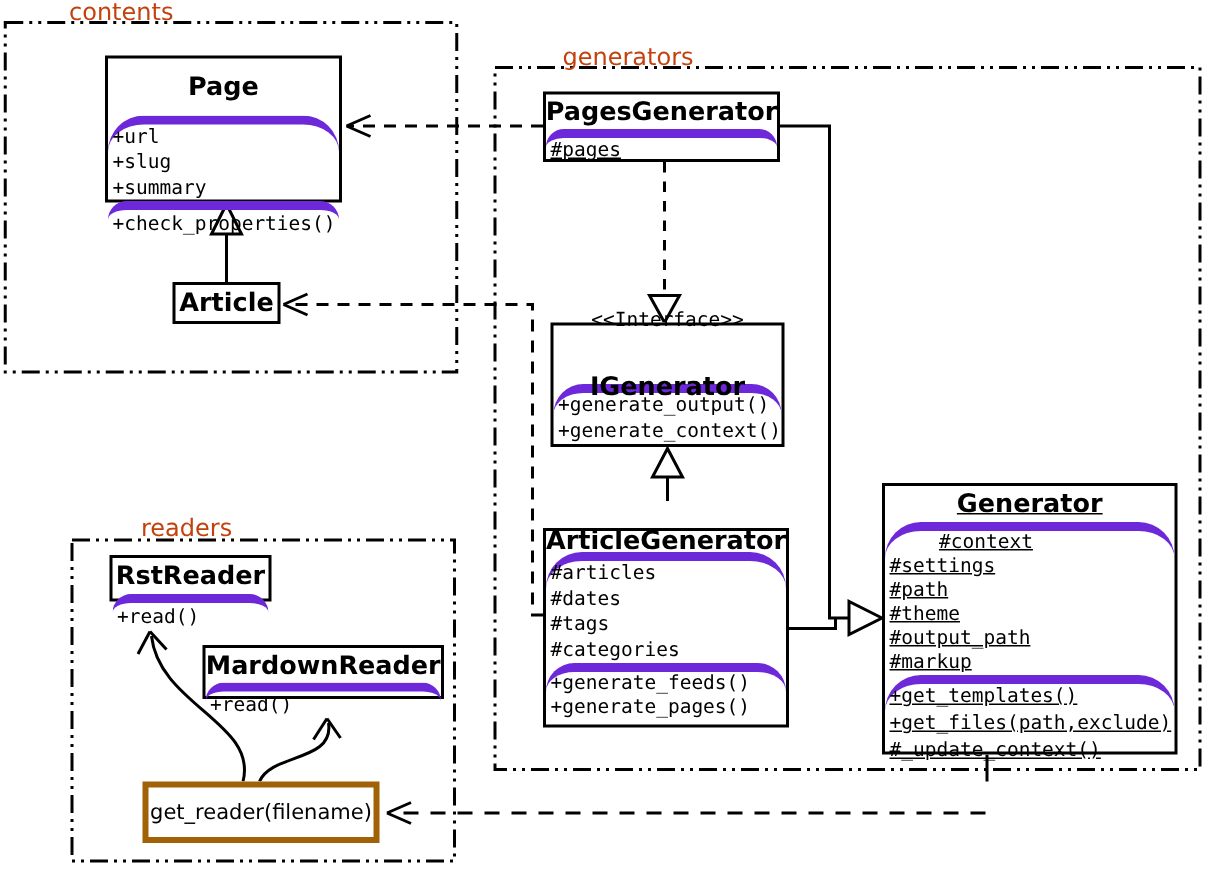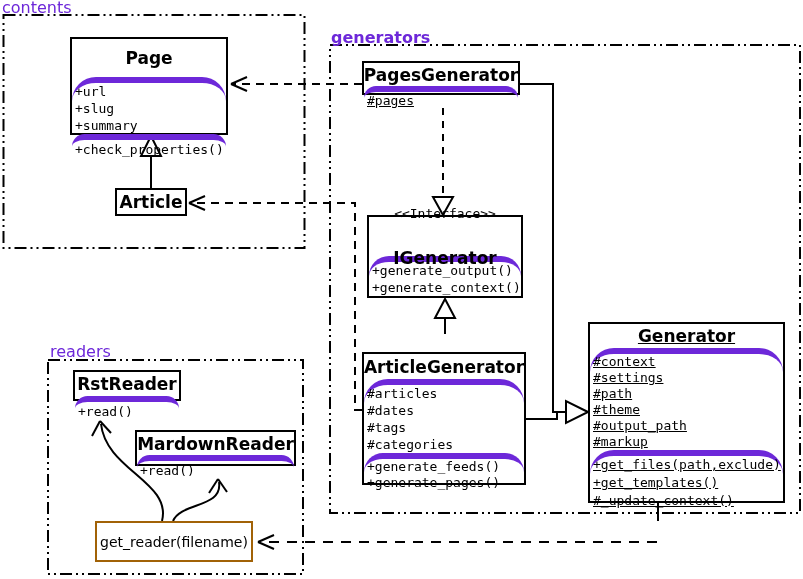--- a/index.html
+++ b/index.html
@@ -1,27 +1,27 @@
 <!DOCTYPE html>
 <html><head>
 <meta charset="utf-8">
 <style>
   html,body{margin:0;padding:0;background:#ffffff;}
   #canvas{position:relative;width:803px;height:579px;background:#ffffff;
           font-family:"DejaVu Sans",sans-serif;overflow:hidden;}
   #wires{position:absolute;left:0;top:0;width:803px;height:579px;}
-  .pkg-label{position:absolute;font-size:16px;color:#6d28d9;line-height:16px;white-space:nowrap;}
+  .pkg-label{position:absolute;font-size:16px;color:#c2410c;line-height:16px;white-space:nowrap;margin-left:44px;}
   .uml-box{position:absolute;box-sizing:border-box;border:2px solid #000;background:#fff;}
   .uml-title{font-weight:bold;font-size:17px;text-align:center;color:#000;
              display:flex;align-items:center;justify-content:center;}
   .uml-stereo{font-family:"DejaVu Sans Mono",monospace;font-weight:normal;font-size:13px;text-align:center;color:#000;}
   .uml-sec{border-top:6px solid #6d28d9;border-radius:24px;}
   .uml-row{font-family:"DejaVu Sans Mono",monospace;font-size:13px;color:#000;
            padding:0 3px;white-space:nowrap;overflow:hidden;}
-  .plain-box{position:absolute;box-sizing:border-box;border:2px solid #a16207;background:#fff;
+  .plain-box{position:absolute;box-sizing:border-box;border:4px solid #a16207;background:#fff;
              display:flex;align-items:center;justify-content:center;font-size:14px;color:#000;}
 </style>
 </head>
 <body>
 
 <div id="canvas">
 
   <svg id="wires" viewBox="0 0 803 579" xmlns="http://www.w3.org/2000/svg">
 
     <rect x="3.5" y="15" width="301" height="233" fill="none" stroke="#000" stroke-width="2" stroke-dasharray="12 4 2 4 2 4"></rect>
@@ -75,84 +75,84 @@
     </g>
 
     <g>
       <path d="M 173,521 C 181,502 223,508 219,482" fill="none" stroke="#000" stroke-width="2"></path>
       <line x1="218" y1="479" x2="209" y2="493" stroke="#000" stroke-width="2"></line>
       <line x1="218" y1="479" x2="227" y2="492" stroke="#000" stroke-width="2"></line>
     </g>
   </svg>
 
   <div class="pkg-label" style="left:2px;top:0px;">contents</div>
-  <div class="pkg-label" style="left:331px;top:30px;font-weight:bold;">generators</div>
+  <div class="pkg-label" style="left:331px;top:30px;">generators</div>
   <div class="pkg-label" style="left:50px;top:344px;">readers</div>
 
   <div class="uml-box" style="left:70px;top:37px;width:158px;height:98px;">
     <div class="uml-title" style="height:38px;">Page</div>
     <div class="uml-sec">
       <div class="uml-row" style="line-height:17px;">+url</div>
       <div class="uml-row" style="line-height:17px;">+slug</div>
       <div class="uml-row" style="line-height:17px;">+summary</div>
     </div>
     <div class="uml-sec">
       <div class="uml-row" style="line-height:19px;">+check_properties()</div>
     </div>
   </div>
 
   <div class="uml-box" style="left:115px;top:188px;width:72px;height:28px;">
     <div class="uml-title" style="height:24px;">Article</div>
   </div>
 
-  <div class="uml-box" style="left:362px;top:61px;width:158px;height:34px;">
+  <div class="uml-box" style="left:362px;top:61px;width:158px;height:47px;">
     <div class="uml-title" style="height:23px;">PagesGenerator</div>
     <div class="uml-sec">
       <div class="uml-row" style="line-height:18px;text-decoration:underline;">#pages</div>
     </div>
   </div>
 
   <div class="uml-box" style="left:367px;top:215px;width:156px;height:83px;">
     <div style="height:39px;display:flex;flex-direction:column;justify-content:center;">
       <div class="uml-stereo">&lt;&lt;Interface&gt;&gt;</div>
       <div class="uml-title" style="height:20px;margin-top:27px;">IGenerator</div>
     </div>
     <div class="uml-sec">
       <div class="uml-row" style="line-height:17px;">+generate_output()</div>
       <div class="uml-row" style="line-height:17px;">+generate_context()</div>
     </div>
   </div>
 
   <div class="uml-box" style="left:362px;top:352px;width:164px;height:133px;">
-    <div class="uml-title" style="height:25px;text-align:center;">ArticleGenerator</div>
+    <div class="uml-title" style="height:14px;text-align:center;">ArticleGenerator</div>
     <div class="uml-sec">
       <div class="uml-row" style="line-height:17px;">#articles</div>
       <div class="uml-row" style="line-height:17px;">#dates</div>
       <div class="uml-row" style="line-height:17px;">#tags</div>
       <div class="uml-row" style="line-height:17px;">#categories</div>
     </div>
     <div class="uml-sec">
       <div class="uml-row" style="line-height:16px;">+generate_feeds()</div>
       <div class="uml-row" style="line-height:16px;">+generate_pages()</div>
     </div>
   </div>
 
   <div class="uml-box" style="left:588px;top:322px;width:197px;height:181px;text-decoration:underline;">
     <div class="uml-title" style="height:24px;">Generator</div>
     <div class="uml-sec">
-      <div class="uml-row" style="line-height:16px;">#context</div>
+      <div class="uml-row" style="line-height:16px;margin-left:33px;">#context</div>
       <div class="uml-row" style="line-height:16px;">#settings</div>
       <div class="uml-row" style="line-height:16px;">#path</div>
       <div class="uml-row" style="line-height:16px;">#theme</div>
       <div class="uml-row" style="line-height:16px;">#output_path</div>
       <div class="uml-row" style="line-height:16px;">#markup</div>
     </div>
     <div class="uml-sec">
+      <div class="uml-row" style="line-height:18px;">+get_templates()</div>
       <div class="uml-row" style="line-height:18px;">+get_files(path,exclude)</div>
-      <div class="uml-row" style="line-height:18px;">+get_templates()</div>
       <div class="uml-row" style="line-height:18px;">#_update_context()</div>
     </div>
   </div>
 
   <div class="uml-box" style="left:73px;top:370px;width:108px;height:31px;">
     <div class="uml-title" style="height:24px;">RstReader</div>
     <div class="uml-sec">
       <div class="uml-row" style="line-height:19px;">+read()</div>
     </div>
   </div>

